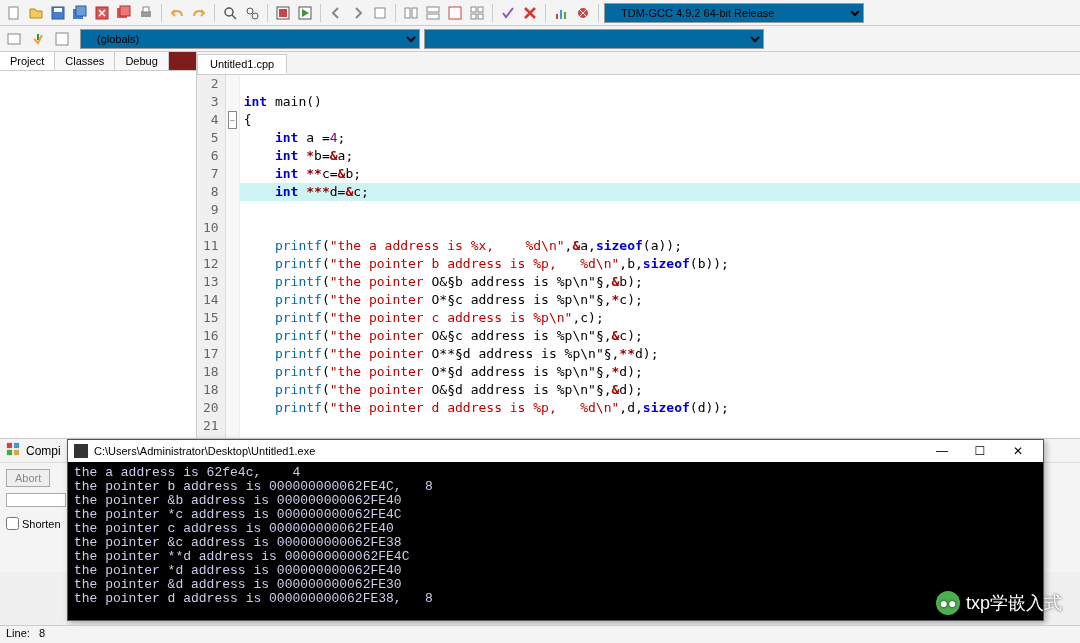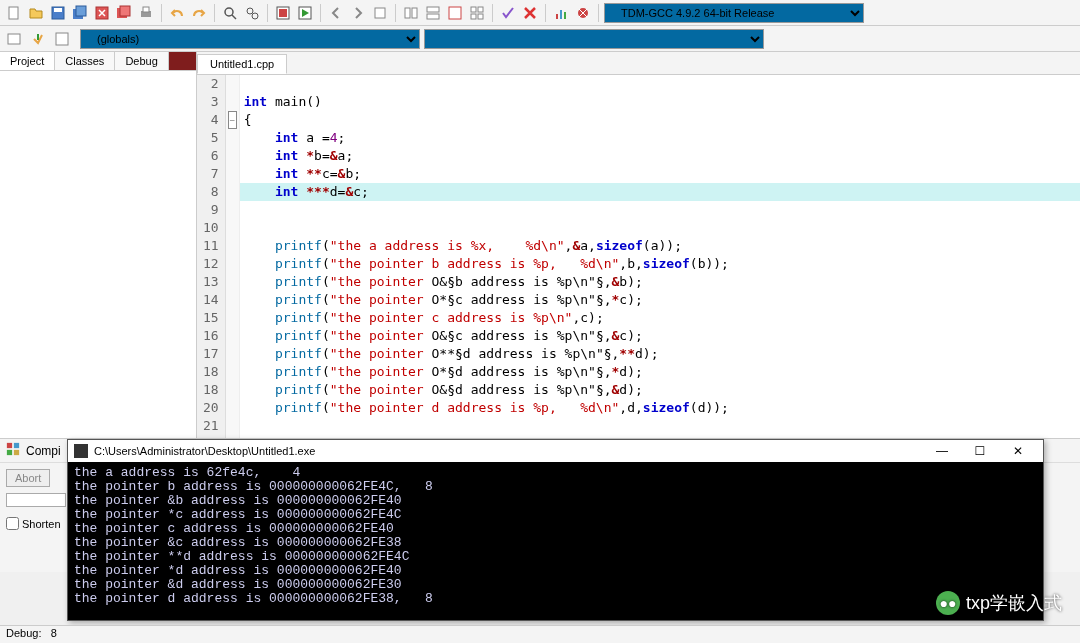--- a/index.html
+++ b/index.html
@@ -360,14 +360,14 @@
       <div>the pointer d address is 000000000062FE38,   8</div>
     </div>
 </div>
 
 <div class="watermark">
   <span class="bubble">●●</span>
   <span>txp学嵌入式</span>
 </div>
 
 <div class="statusbar">
-  <span><span>Debug:</span>&nbsp;&nbsp;&nbsp;<span>8</span></span>
+  <span><span>Line:</span>&nbsp;&nbsp;&nbsp;<span>8</span></span>
 </div>
 
 </body></html>

